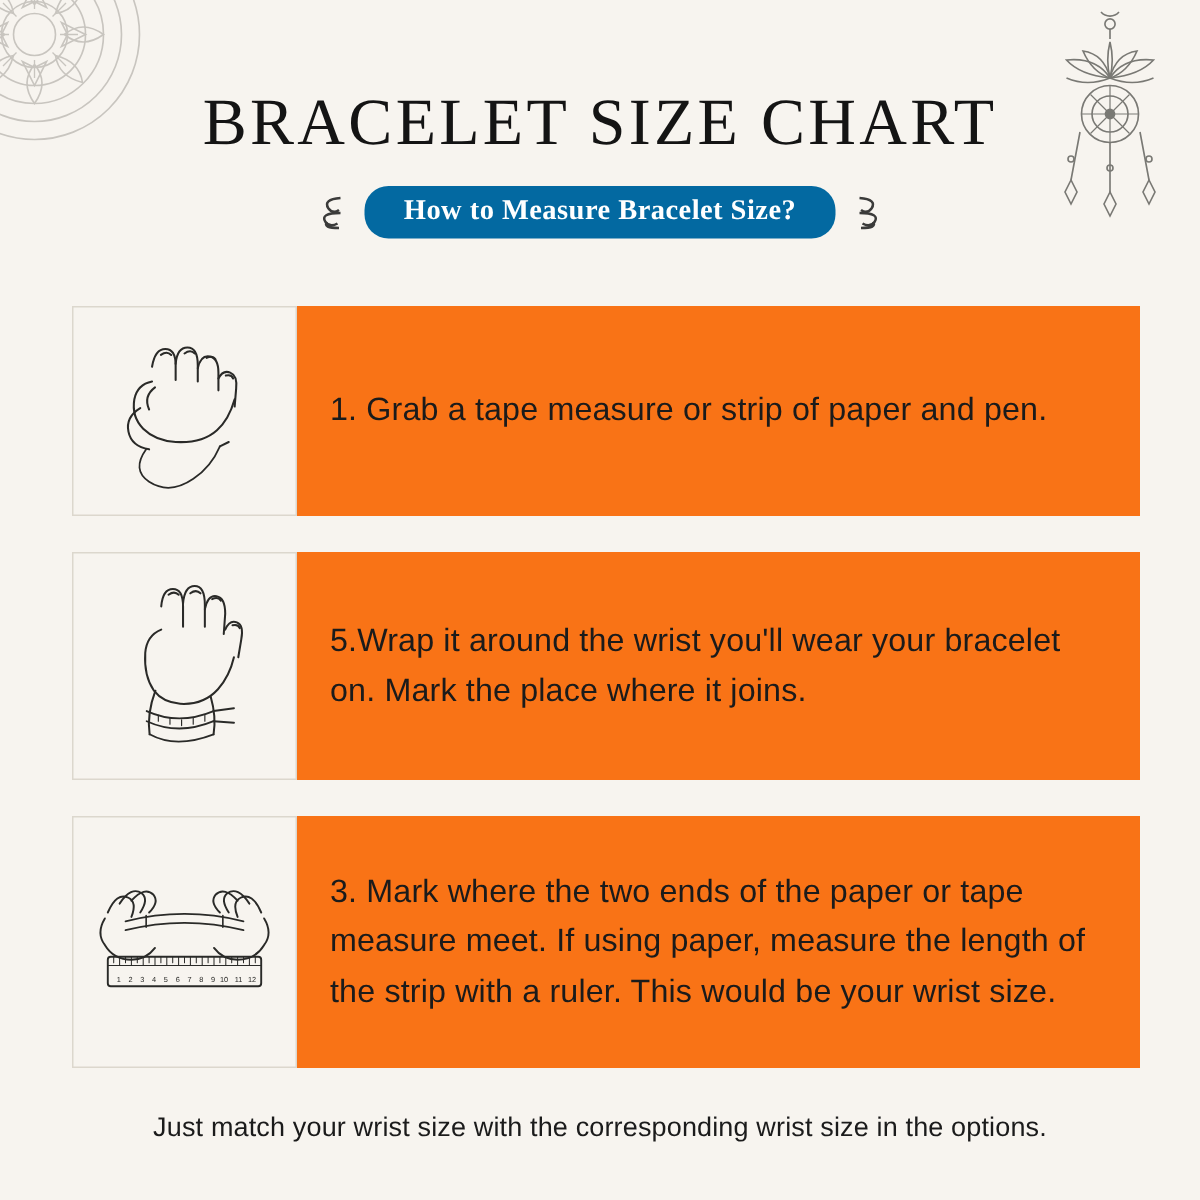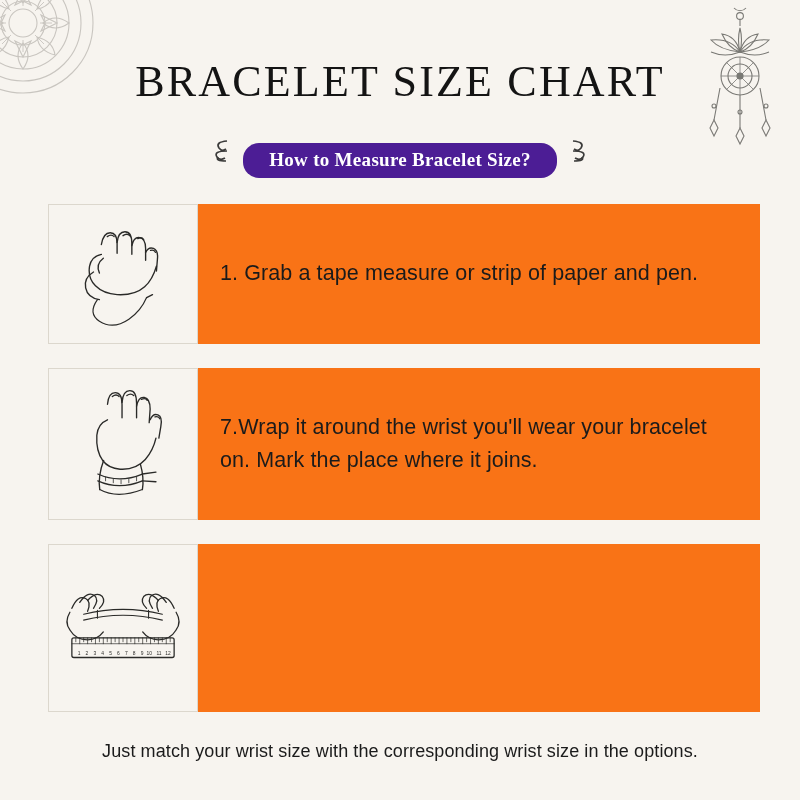--- a/index.html
+++ b/index.html
@@ -58,30 +58,29 @@
     position: absolute;
     top: 124px;
     left: 0;
     width: 800px;
     display: flex;
     align-items: center;
     justify-content: center;
     gap: 12px;
   }
   .pill {
-    background: #4c1d95;
+    background: #0369a1;
     color: #ffffff;
     border-radius: 16px;
     padding: 6px 26px 7px 26px;
     font-family: "Liberation Serif", serif;
     font-size: 19px;
     font-weight: 700;
     letter-spacing: 0.3px;
     white-space: nowrap;
-    margin-top: 19px;
   }
   .flourish {
     width: 24px;
     height: 26px;
     opacity: 0.85;
   }
 
   
   .steps {
     position: absolute;
@@ -268,21 +267,21 @@
 
           <path d="M34 96 q22 10 46 0" stroke-width="1.3"></path>
           <path d="M34 103 q22 10 46 0" stroke-width="1.3"></path>
           <path d="M80 96 l14 -2 M80 103 l14 1"></path>
           <g stroke-width="0.8">
             <path d="M42 99 l0 4 M50 101 l0 4 M58 102 l0 4 M66 101 l0 4 M74 99 l0 4"></path>
           </g>
         </g>
       </svg>
     </div>
-    <div class="step-text">7.Wrap it around the wrist you'll wear your bracelet on. Mark the place where it joins.</div>
+    <div class="step-text">5.Wrap it around the wrist you'll wear your bracelet on. Mark the place where it joins.</div>
   </div>
 
   <div class="step h3">
     <div class="step-img">
       <svg viewBox="0 0 140 120" width="138" height="118">
         <g stroke="#2a2a28" fill="none" stroke-width="1.3" stroke-linecap="round">
 
           <path d="M18 40 q6 -14 14 -10 q6 3 2 13"></path>
           <path d="M26 34 q8 -12 15 -7 q5 4 -1 13"></path>
           <path d="M34 32 q9 -10 15 -4 q4 5 -3 12"></path>
@@ -314,17 +313,18 @@
               <text x="88" y="87">9</text>
             <text x="94" y="87">10</text>
               <text x="104" y="87">11</text>
               <text x="113" y="87">12</text>
           </g>
 
           <path d="M44 42 l0 8 M96 42 l0 8" stroke-width="1.1"></path>
         </g>
       </svg>
     </div>
+    <div class="step-text">3. Mark where the two ends of the paper or tape measure meet. If using paper, measure the length of the strip with a ruler. This would be your wrist size.</div>
   </div>
 
 </div>
 
 <div class="footer">Just match your wrist size with the corresponding wrist size in the options.</div>
 
 </body></html>

